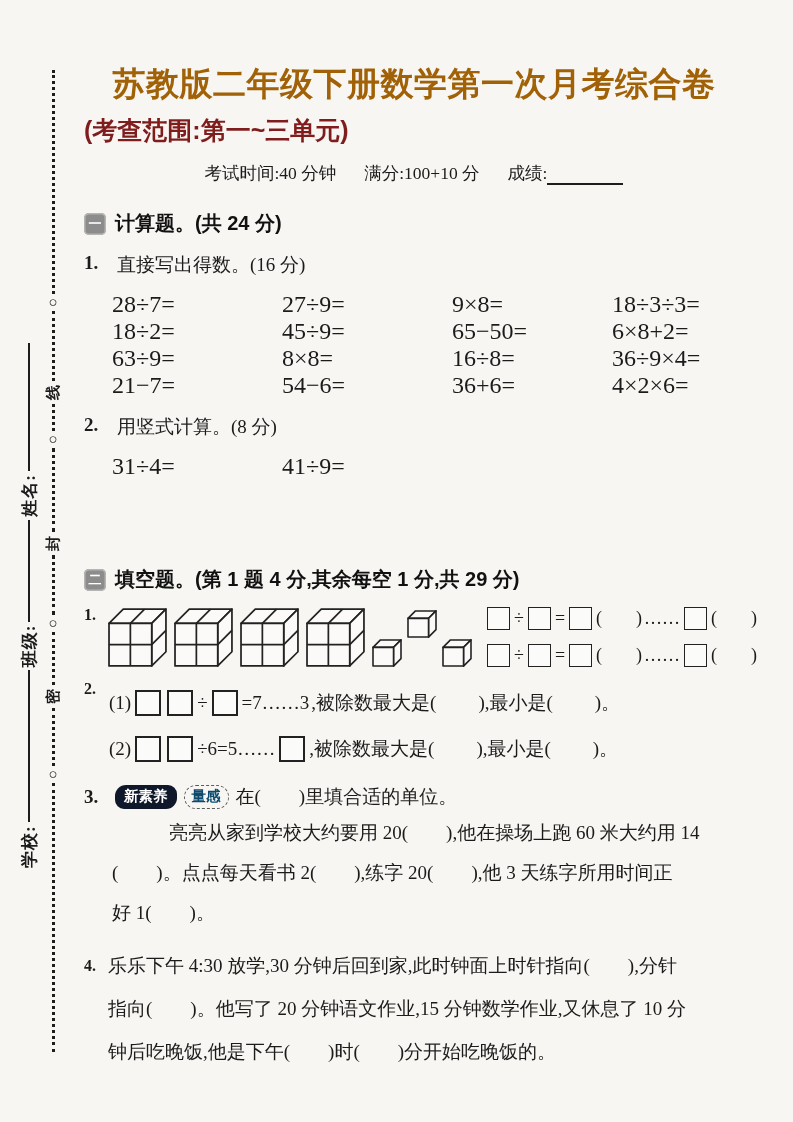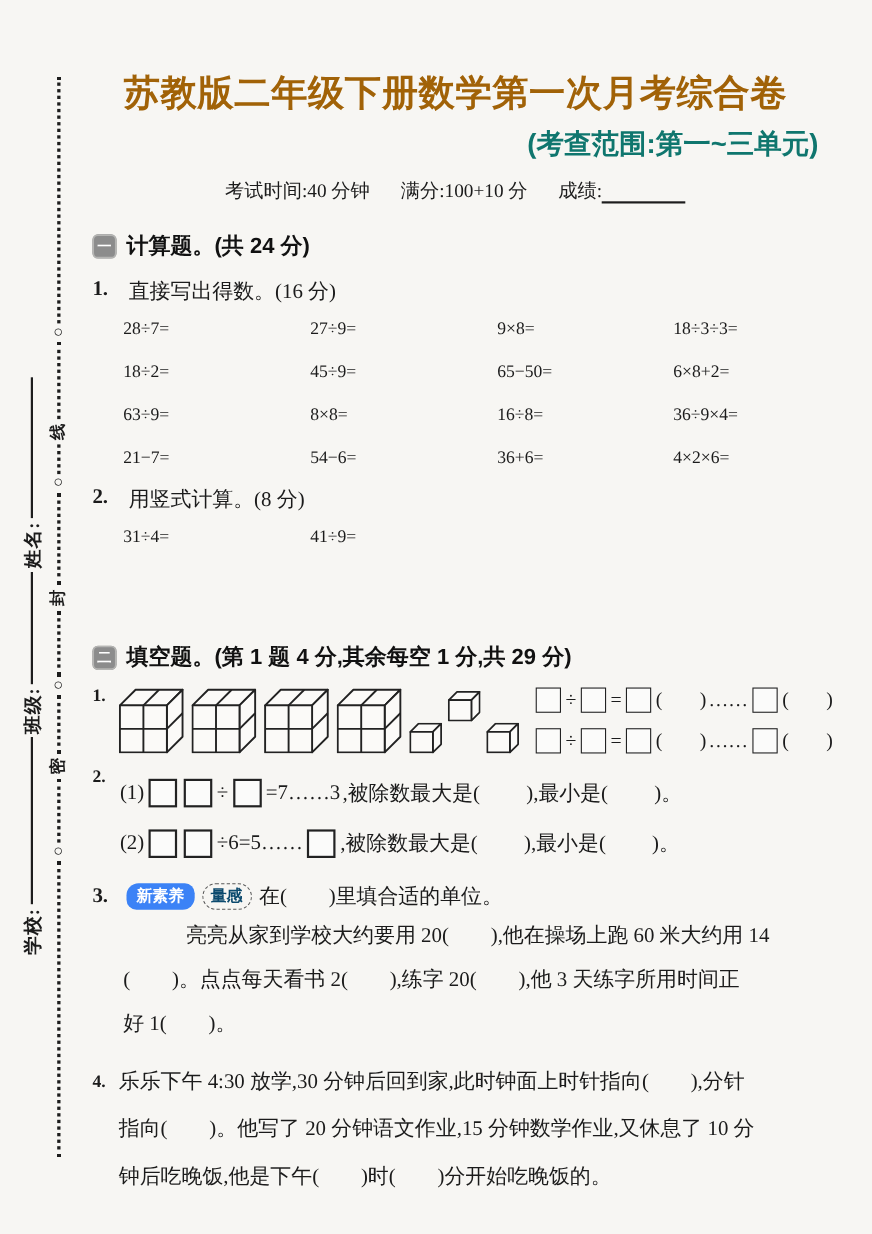--- a/index.html
+++ b/index.html
@@ -26,60 +26,60 @@
   .dotseg { width:0; border-left:3px dotted #1d1d1d; }
   .seal-circle { font-size:15px; line-height:1; margin:1px 0; color:#1d1d1d; font-weight:bold; }
   .seal-char { font-size:15px; font-weight:bold; line-height:1; margin:4px 0; transform:rotate(-90deg); }
   
   .main { position:absolute; left:84px; top:0; width:660px; }
   .title {
     margin-top:62px; text-align:center; font-size:33px; font-weight:bold;
     letter-spacing:0.5px; font-family:"Liberation Sans", sans-serif; color:#a16207;
   }
   .subtitle {
-    margin-top:7px; text-align:right; font-size:25px; font-weight:bold;
-    font-family:"Liberation Sans", sans-serif; color:#0f766e;
+    margin-top:7px; text-align:left; font-size:25px; font-weight:bold;
+    font-family:"Liberation Sans", sans-serif; color:#7f1d1d;
   }
   .info { margin-top:14px; display:flex; justify-content:center; gap:28px; font-size:17.5px; }
   .score-wrap { display:flex; align-items:flex-end; }
   .score-blank { display:inline-block; width:76px; border-bottom:2px solid #1d1d1d; height:1em; }
   .sec-head {
     display:flex; align-items:center; gap:9px; margin-top:25px;
     font-family:"Liberation Sans", sans-serif; font-weight:bold; font-size:20px; color:#111;
   }
   .sec-badge {
     flex:none; width:22px; height:22px; border-radius:5px; background:#8c8c8c;
     color:#fff; display:inline-flex; align-items:center; justify-content:center;
     font-size:13px; box-shadow:inset 0 0 0 1.5px #b5b5b3;
   }
   .q-head { display:flex; gap:9px; margin-top:15px; font-size:19px; }
   .q-num { font-weight:bold; flex:none; width:24px; }
   .eq-grid {
     display:grid; grid-template-columns:170px 170px 160px 1fr;
-    padding-left:28px; margin-top:13px; row-gap:21px; font-size:16px;
+    padding-left:28px; margin-top:13px; font-size:24px;
   }
   .workspace { height:86px; }
   
   .q-block { display:flex; margin-top:13px; }
   .cubes { display:flex; align-items:flex-end; gap:5px; flex:none; }
   .cubes svg { display:block; }
   .cube-raised { transform:translateY(-29px); }
   .fillrows { display:flex; flex-direction:column; gap:14px; margin-left:12px; justify-content:center; }
   .fillrow { display:flex; align-items:center; font-size:18px; white-space:nowrap; }
   .blank-lines { display:flex; flex-direction:column; }
   .blank-line { display:flex; align-items:center; height:46px; font-size:19px; white-space:nowrap; }
   .tk-box { flex:none; display:inline-block; width:26px; height:26px; border:2px solid #222;
             margin:0 3px; background:rgba(255,255,255,.55); }
   .fillrow .tk-box { width:23px; height:23px; border-width:1.8px; }
   .tk-gap { flex:none; display:inline-block; width:40px; }
   .fillrow .tk-gap { width:32px; }
   .tk-op { margin:0 1px; }
   .q3-head { display:flex; align-items:center; gap:7px; margin-top:12px; font-size:19px; }
   .badge-dark {
-    flex:none; background:#3b82f6; color:#fff; border-radius:11px 9px 11px 9px;
+    flex:none; background:#0f172a; color:#fff; border-radius:11px 9px 11px 9px;
     padding:2px 9px 3px; font-size:14.5px; font-weight:bold;
     font-family:"Liberation Sans", sans-serif;
   }
   .badge-dashed {
     flex:none; border:1.6px dashed #5a5a5a; border-radius:12px; color:#0c4a6e;
     padding:1px 7px 2px; font-size:14.5px; font-weight:bold;
     font-family:"Liberation Sans", sans-serif;
   }
   .story { padding-left:28px; font-size:19px; line-height:40px; margin-top:3px; }
   .story p:first-child { text-indent:57px; }

